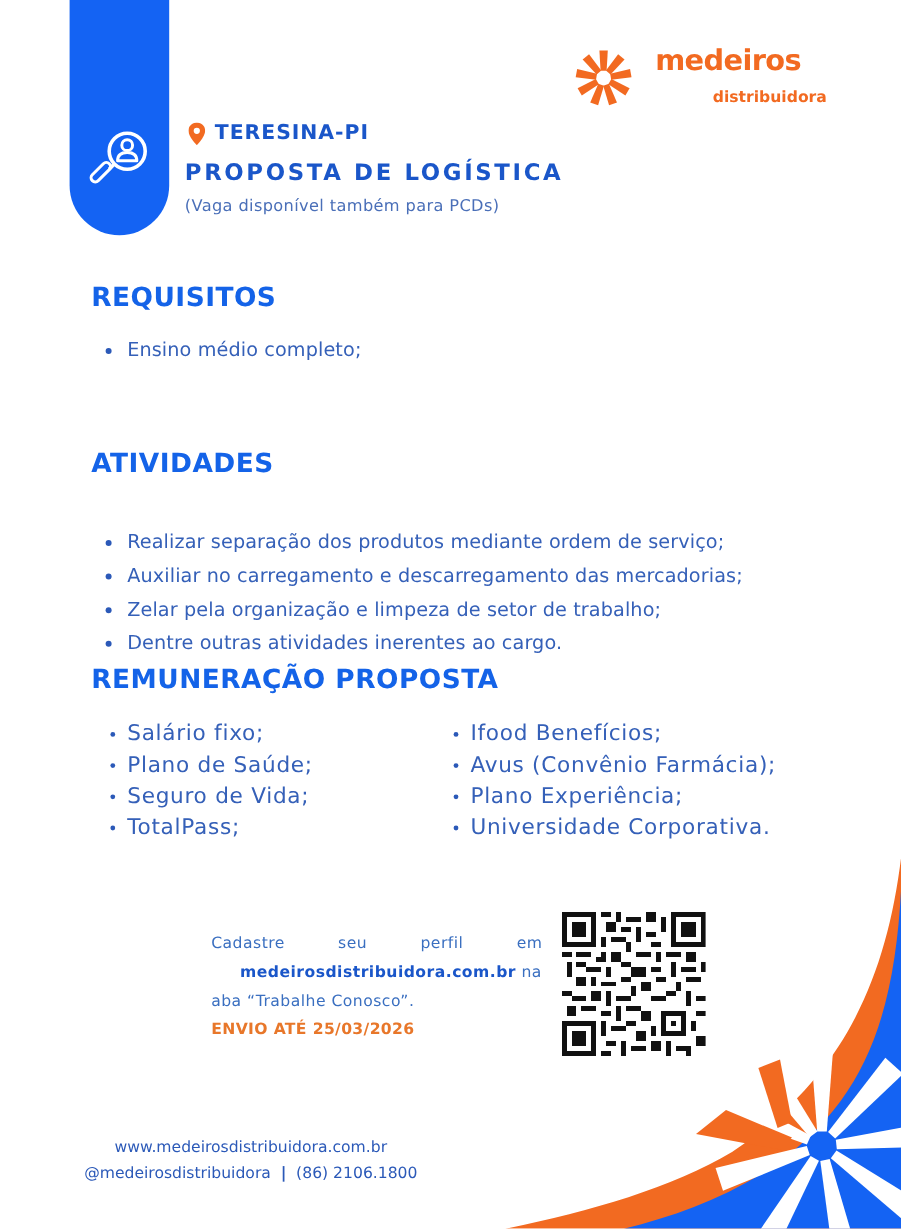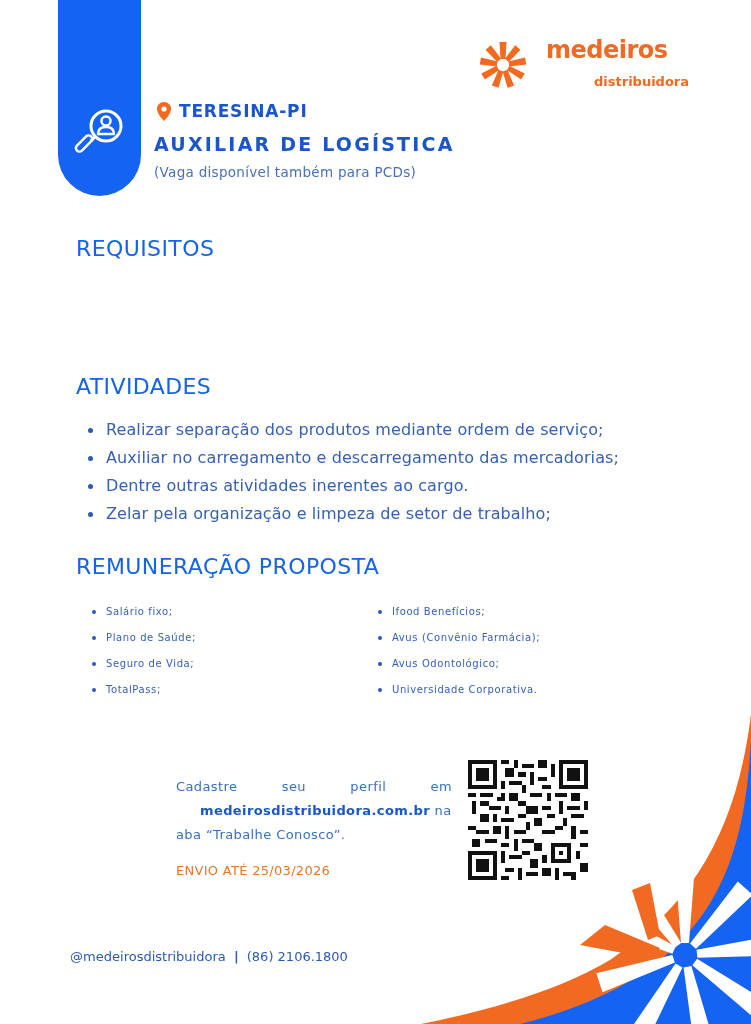--- a/index.html
+++ b/index.html
@@ -21,36 +21,36 @@
     .logo .sub {
       position: absolute; left: 116px; top: 36px; font-weight: bold; font-size: 13px; color: #f26a21;
     }
 
     .loc { position: absolute; left: 157px; top: 101px; display: flex; align-items: flex-end; }
     .loc .txt { margin-left: 8px; font-weight: bold; font-size: 17px; color: #1a56c9; letter-spacing: 0.8px; }
     .job-title { position: absolute; left: 154px; top: 133px; font-weight: bold; font-size: 19px; color: #1a56c9; letter-spacing: 2.2px; }
     .job-note { position: absolute; left: 154px; top: 164px; font-size: 13.5px; color: #4a6fb8; letter-spacing: 0.3px; }
 
     .section-title {
-      position: absolute; left: 76px; font-weight: normal; font-size: 22px; color: #1463e8; letter-spacing: 0.4px;
+      position: absolute; left: 76px; font-weight: bold; font-size: 22px; color: #1463e8; letter-spacing: 0.4px;
     }
     ul.list { position: absolute; list-style: none; }
     ul.list li {
       position: relative; padding-left: 20px; font-size: 16px; color: #3560b8; line-height: 28px; letter-spacing: 0.1px; white-space: nowrap;
     }
     ul.list li::before {
       content: ""; position: absolute; left: 2px; top: 12px; width: 5px; height: 5px; border-radius: 50%; background: #2b59b8;
     }
-    ul.small li { font-size: 10px; line-height: 26px; letter-spacing: 0.6px; padding-left: 16px; }
+    ul.small li { font-size: 18px; line-height: 26px; letter-spacing: 0.6px; padding-left: 16px; }
     ul.small li::before { top: 11px; width: 4px; height: 4px; }
 
     .cta { position: absolute; left: 176px; top: 775px; width: 276px; font-size: 13px; line-height: 24px; color: #3a6fc0; letter-spacing: 0.4px; }
     .cta .row1 { display: flex; justify-content: space-between; }
     .cta .site { font-weight: bold; color: #1a56c9; margin-left: 24px; }
-    .cta .deadline { font-weight: normal; color: #e8772a; margin-top: 12px; letter-spacing: 0.3px; }
+    .cta .deadline { font-weight: bold; color: #e8772a; margin-top: 0; letter-spacing: 0.3px; }
 
     .qr { position: absolute; left: 468px; top: 760px; width: 120px; height: 120px; }
 
     .footer { position: absolute; left: 64px; top: 946px; width: 290px; text-align: center; font-size: 13px; line-height: 22px; color: #2b59b8; }
     .footer .sep { font-weight: bold; margin: 0 4px; }
 
     .deco { position: absolute; right: 0; bottom: 0; }
   </style>
 </head>
 <body>
@@ -83,46 +83,47 @@
   <span class="sub">distribuidora</span>
 </div>
 
 <div class="loc">
   <svg width="14" height="19" viewBox="0 0 14 19">
     <path d="M7 0 C3 0 0 3 0 7 C0 12 7 19 7 19 C7 19 14 12 14 7 C14 3 11 0 7 0 Z" fill="#f26a21"></path>
     <circle cx="7" cy="7" r="2.6" fill="#fff"></circle>
   </svg>
   <span class="txt">TERESINA-PI</span>
 </div>
-<div class="job-title">AUXILIAR DE LOGÍSTICA</div>
+<div class="job-title">PROPOSTA DE LOGÍSTICA</div>
 <div class="job-note">(Vaga disponível também para PCDs)</div>
 
 <div class="section-title" style="top:236px;">REQUISITOS</div>
 <ul class="list" style="left:86px; top:278px;">
+  <li>Ensino médio completo;</li>
 </ul>
 
 <div class="section-title" style="top:374px;">ATIVIDADES</div>
-<ul class="list" style="left:86px; top:416px;">
+<ul class="list" style="left:86px; top:438px;">
   <li>Realizar separação dos produtos mediante ordem de serviço;</li>
   <li>Auxiliar no carregamento e descarregamento das mercadorias;</li>
+  <li>Zelar pela organização e limpeza de setor de trabalho;</li>
   <li>Dentre outras atividades inerentes ao cargo.</li>
-  <li>Zelar pela organização e limpeza de setor de trabalho;</li>
 </ul>
 
 <div class="section-title" style="top:554px;">REMUNERAÇÃO PROPOSTA</div>
 <ul class="list small" style="left:90px; top:599px;">
   <li>Salário fixo;</li>
   <li>Plano de Saúde;</li>
   <li>Seguro de Vida;</li>
   <li>TotalPass;</li>
 </ul>
 <ul class="list small" style="left:376px; top:599px;">
   <li>Ifood Benefícios;</li>
   <li>Avus (Convênio Farmácia);</li>
-  <li>Avus Odontológico;</li>
+  <li>Plano Experiência;</li>
   <li>Universidade Corporativa.</li>
 </ul>
 
 <div class="cta">
   <div class="row1">
     <span>Cadastre</span>
     <span>seu</span>
     <span>perfil</span>
     <span>em</span>
   </div>
@@ -209,20 +210,21 @@
     <rect x="18" y="26" width="2" height="2"></rect>
       <rect x="21" y="26" width="1" height="3"></rect>
       <rect x="23" y="27" width="3" height="1"></rect>
     <rect x="27" y="25" width="2" height="2"></rect>
       <rect x="8" y="28" width="2" height="1"></rect>
       <rect x="25" y="28" width="1" height="1"></rect>
   </g>
 </svg>
 
 <div class="footer">
+  <div>www.medeirosdistribuidora.com.br</div>
   <div>
     <span>@medeirosdistribuidora</span>
     <span class="sep">|</span>
     <span>(86) 2106.1800</span>
   </div>
 </div>
 
 <svg class="deco" width="330" height="310" viewBox="421 714 330 310">
 
   <path d="M751 714 C738 820 700 900 610 960 C560 990 490 1010 421 1024 L751 1024 Z" fill="#f26a21"></path>

